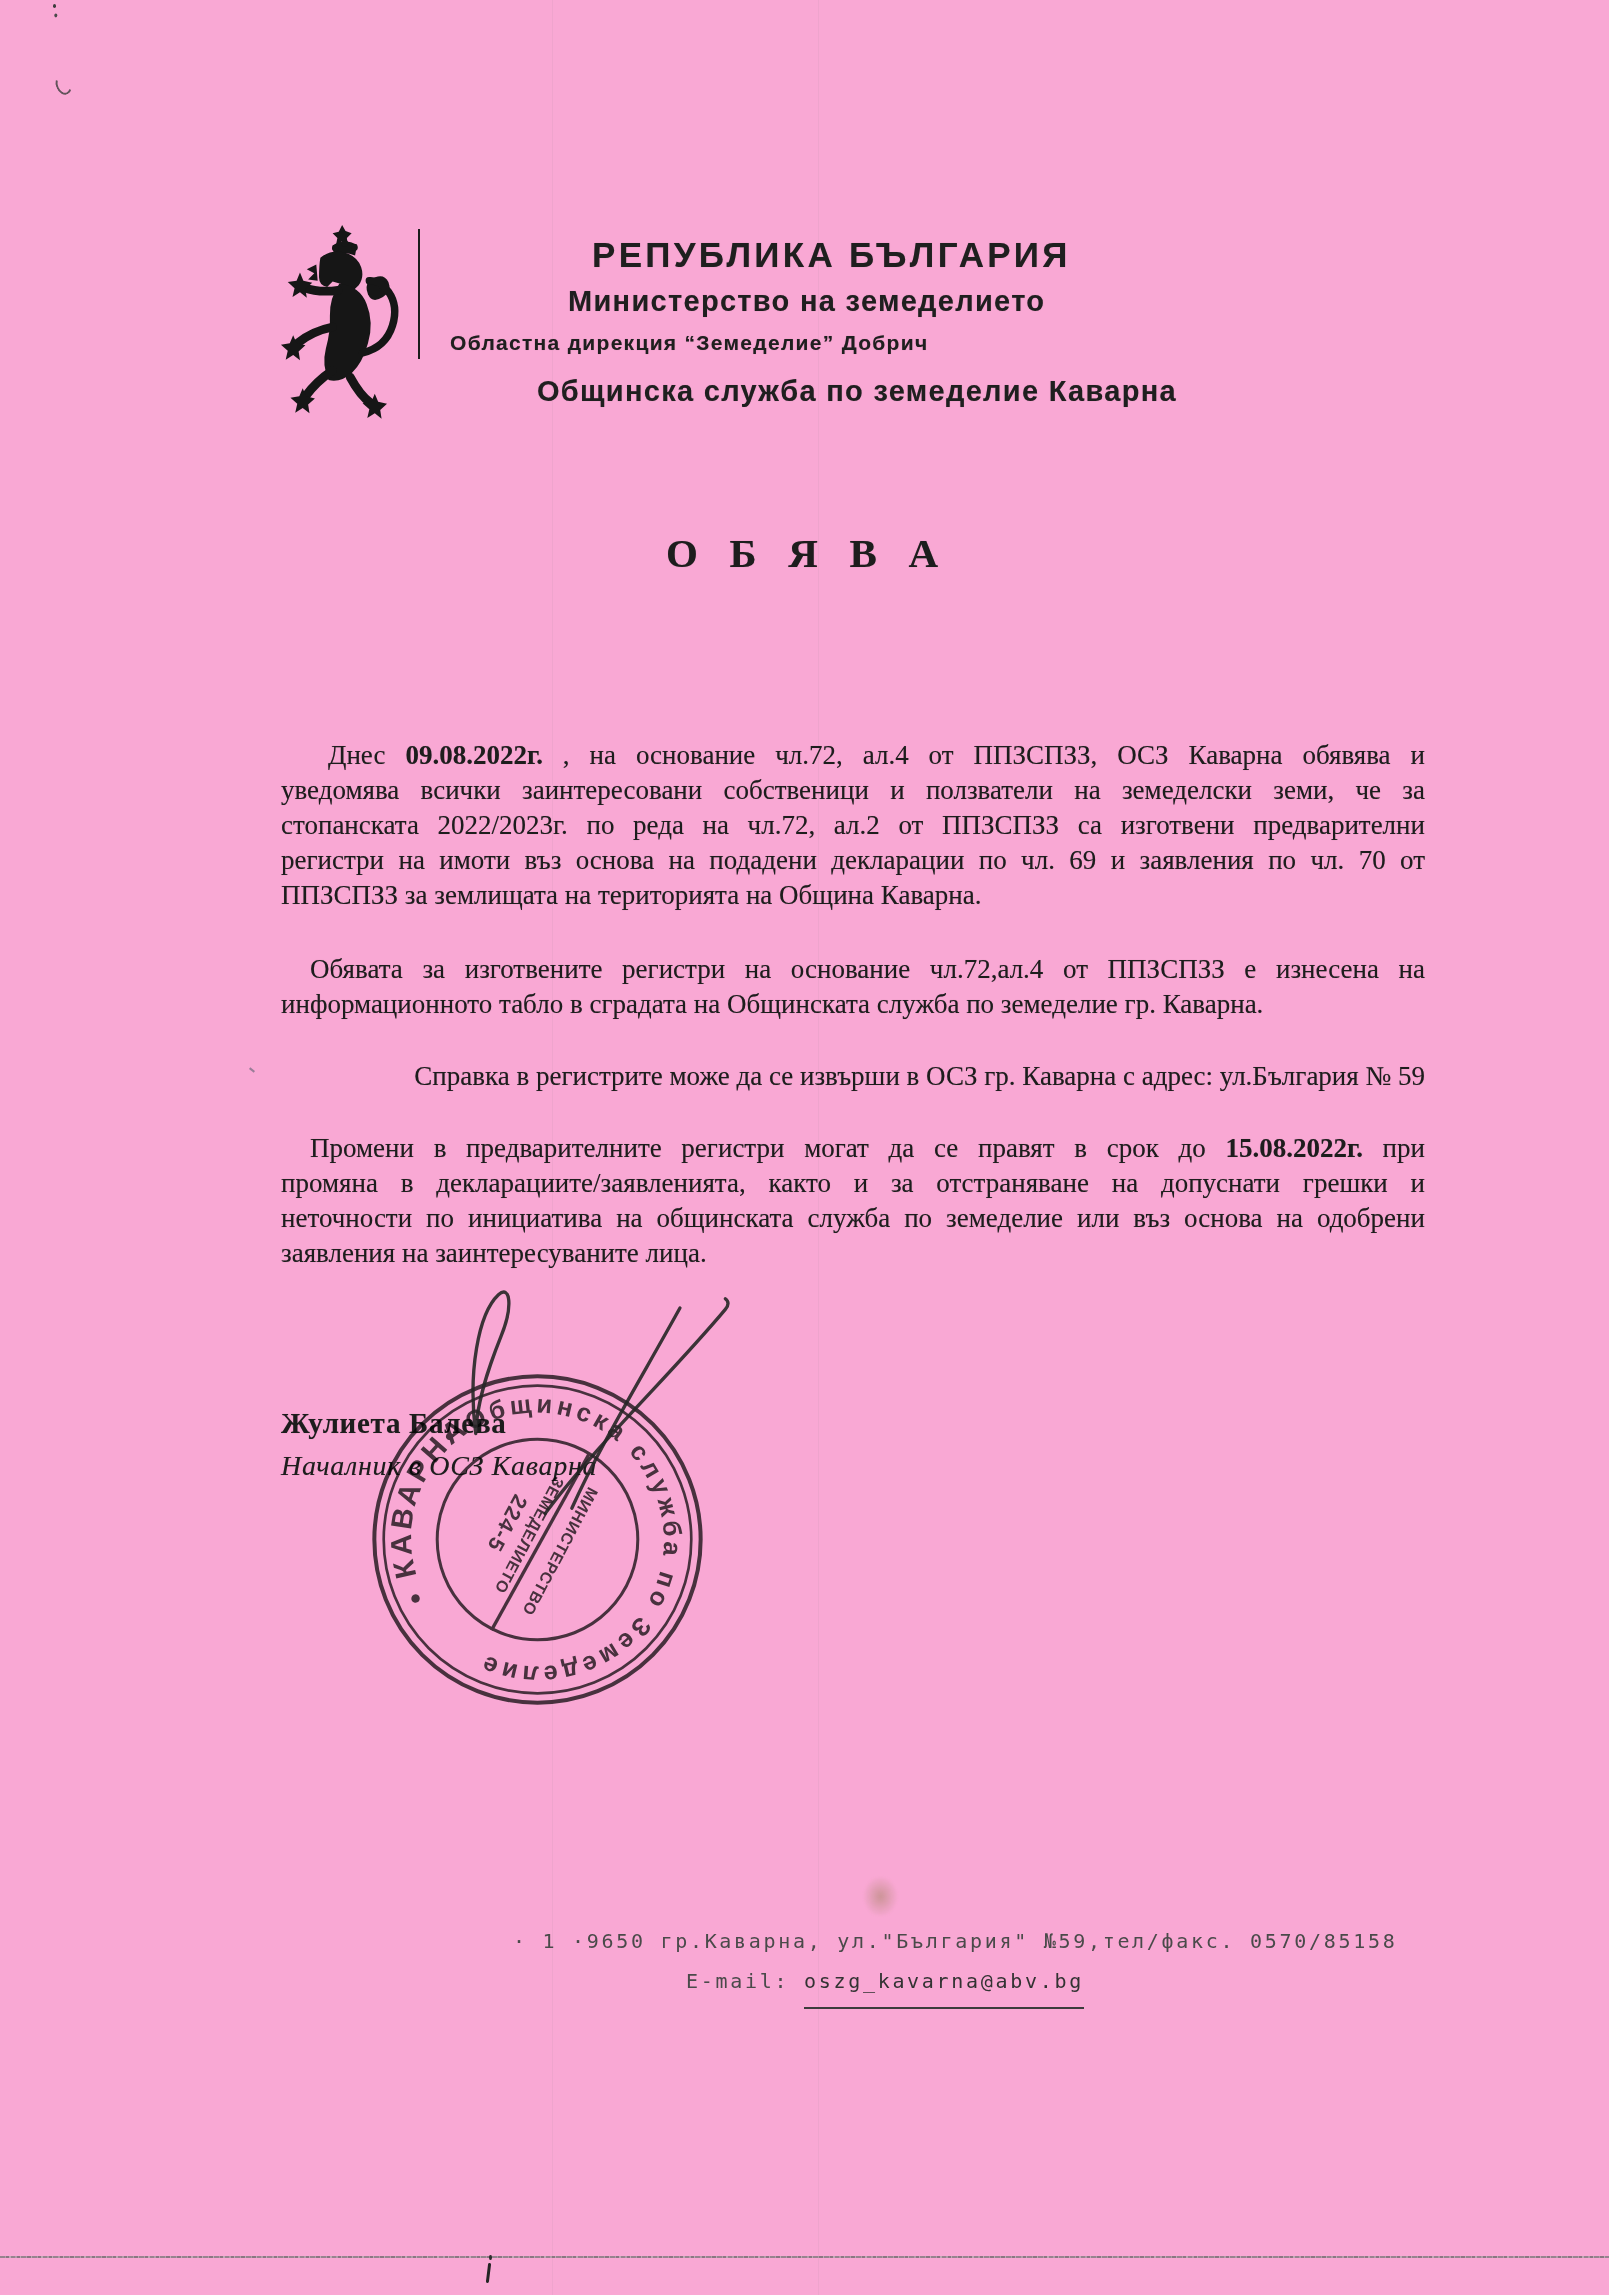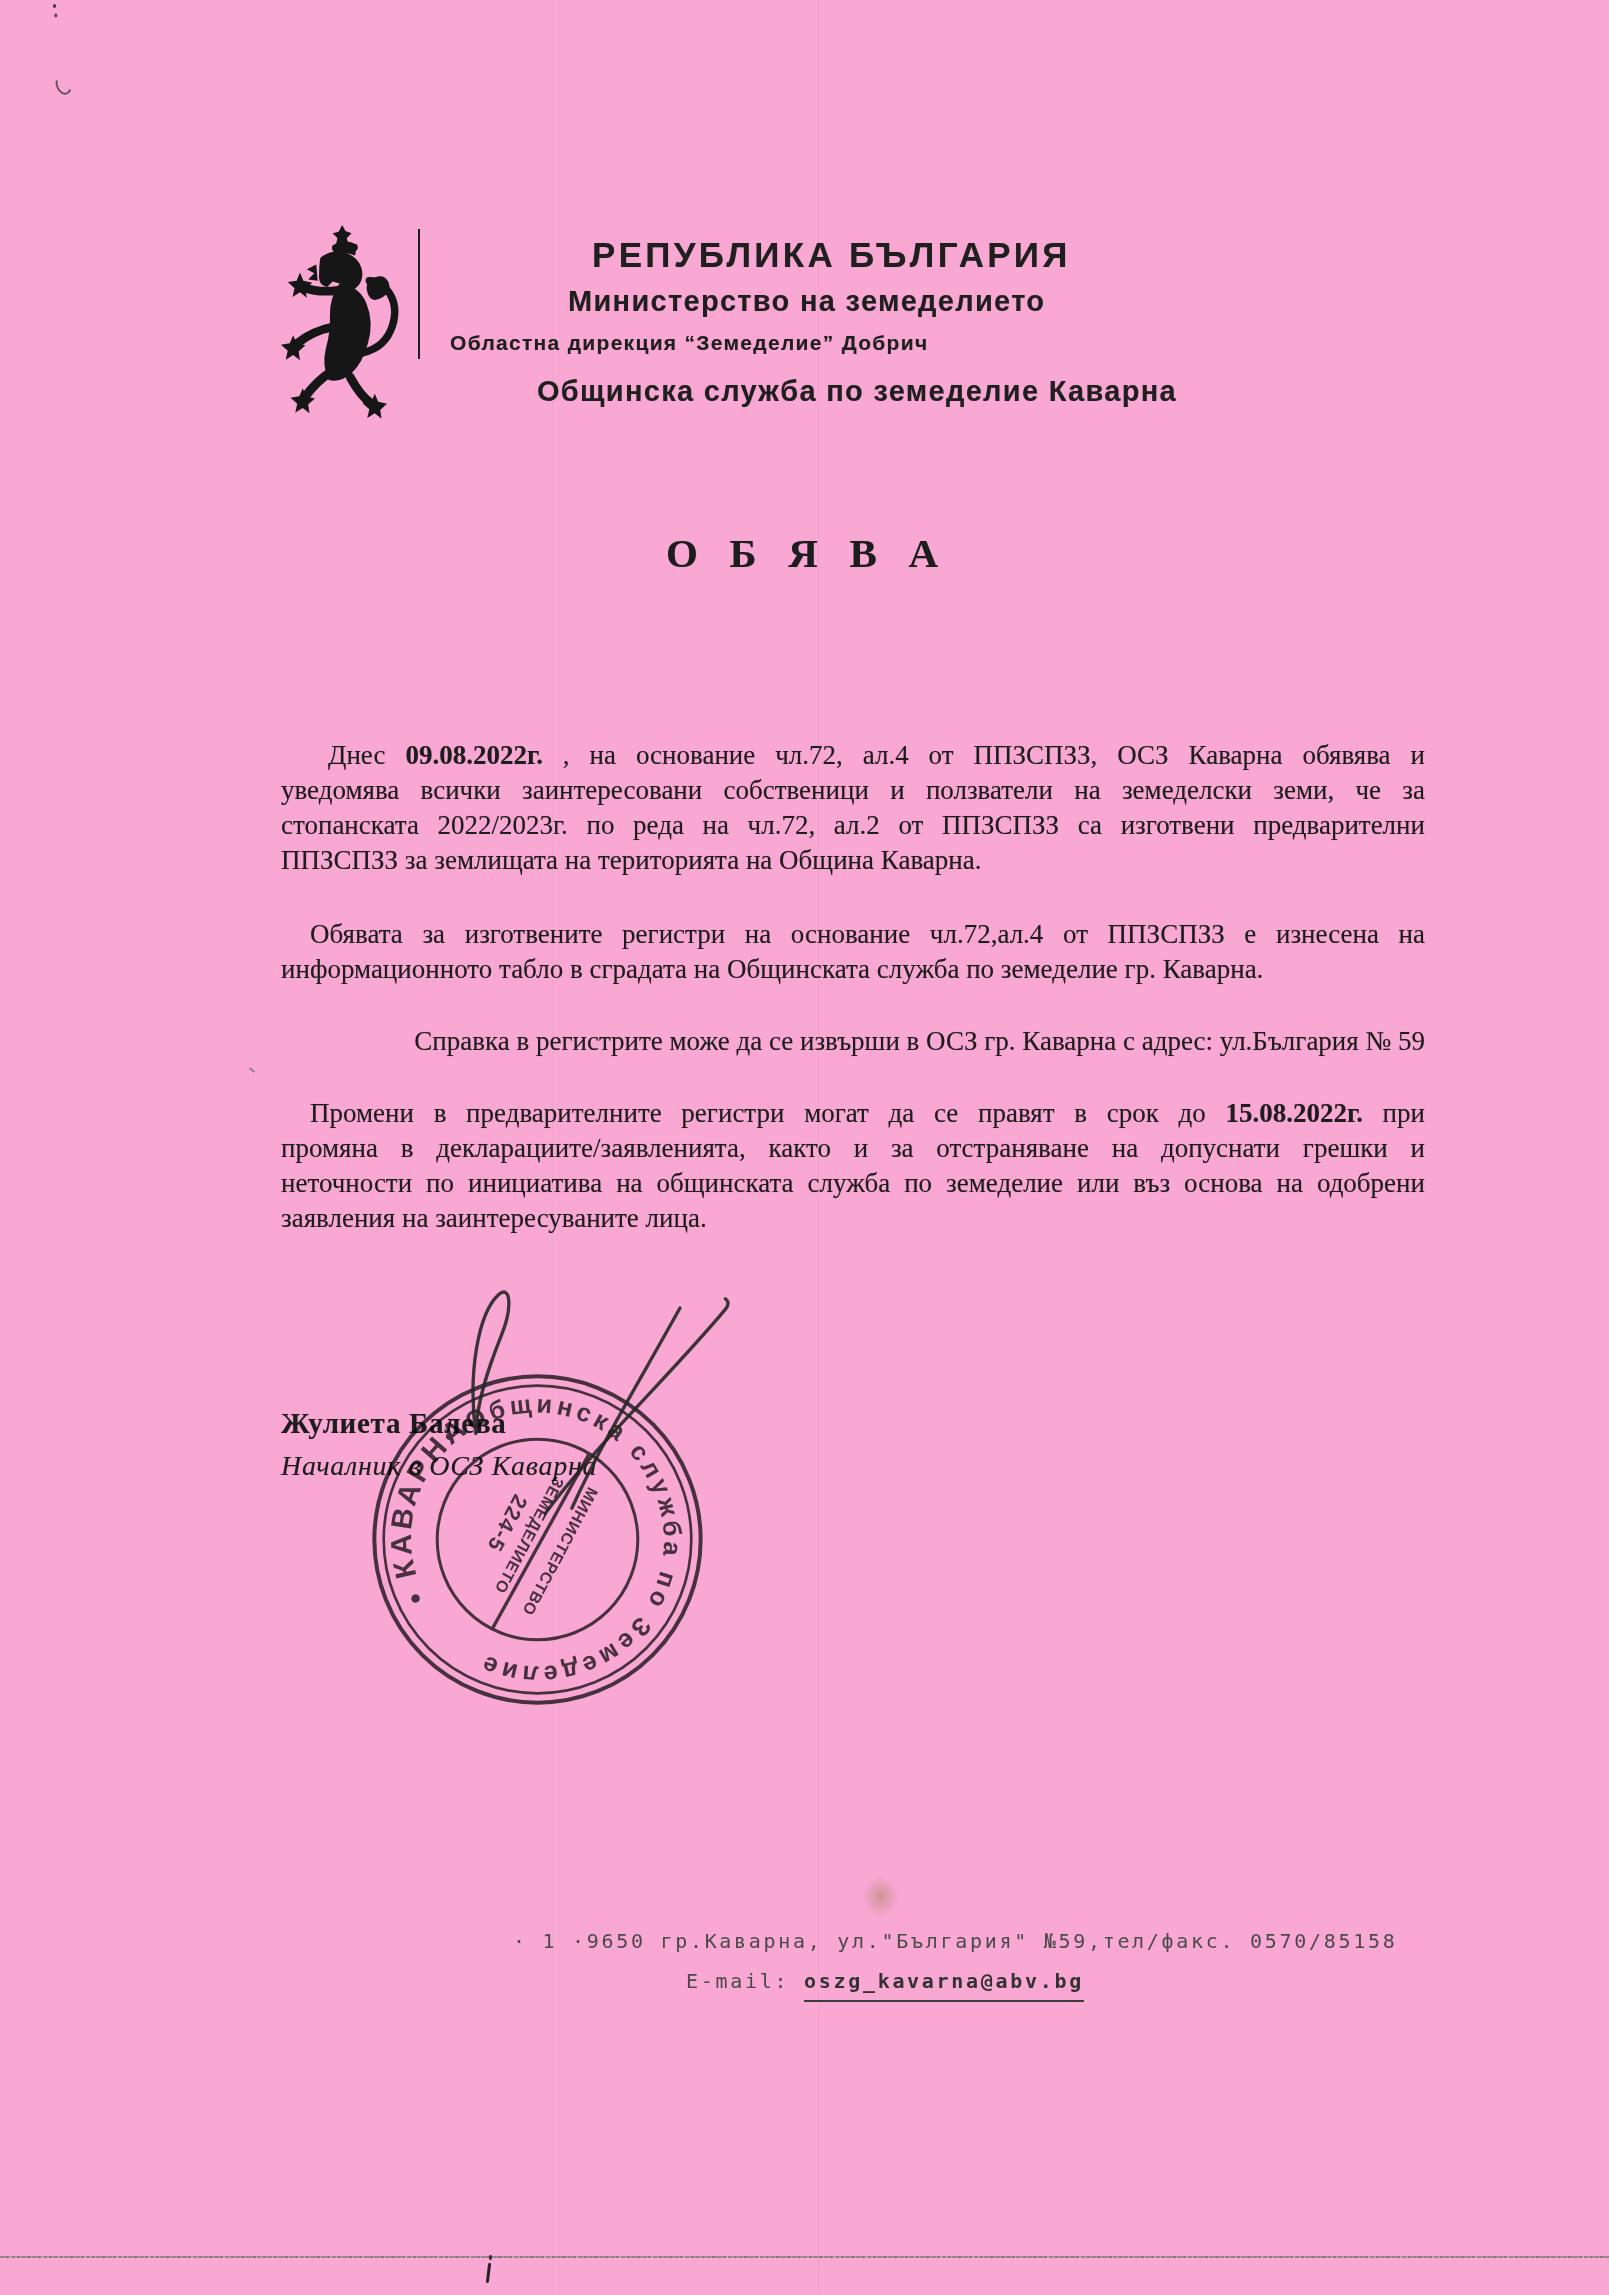--- a/index.html
+++ b/index.html
@@ -62,21 +62,21 @@
   #stamp line{stroke:#3a3a3a;stroke-width:5;}
 
   
   #pen{position:absolute;left:374px;top:1248px;width:401px;height:307px;}
   #pen path{fill:none;stroke:#262626;stroke-width:5;stroke-linecap:round;opacity:.9;}
 
   
   .fline{position:absolute;font-family:"DejaVu Sans Mono",monospace;color:#4a4a4a;font-size:20px;letter-spacing:2.7px;white-space:nowrap;}
   #footer-address{left:513px;top:1929px;}
   #footer-email{left:686px;top:1969px;}
-  #footer-email .email{font-weight:700;color:#333;border-bottom:2.7px solid #3c3c3c;padding-bottom:7px;}
+  #footer-email .email{font-weight:400;color:#333;border-bottom:2.7px solid #3c3c3c;padding-bottom:14px;}
 </style>
 </head>
 <body>
 
 <div id="page">
 
   <div class="vscan" style="left:552px"></div>
   <div class="vscan" style="left:818px"></div>
   <div id="mark-top-left"></div>
   <div id="mark-squiggle"></div>
@@ -115,20 +115,21 @@
   <div id="h-directorate" class="hline soft">Областна дирекция “Земеделие” Добрич</div>
   <div id="h-office" class="hline soft">Общинска служба по земеделие Каварна</div>
 
   <div id="doc-title" class="soft">О Б Я В А</div>
 
   <div id="body-block" class="soft">
     <div class="para" id="paragraph-1">
       <div class="line jl ind70"><span>Днес </span><b>09.08.2022г.</b><span> , на основание чл.72, ал.4 от ППЗСПЗЗ, ОСЗ Каварна обявява и</span></div>
       <div class="line jl">уведомява всички заинтересовани собственици и ползватели на земеделски земи, че за</div>
       <div class="line jl">стопанската 2022/2023г. по реда на чл.72, ал.2 от ППЗСПЗЗ са изготвени предварителни</div>
+      <div class="line jl">регистри на имоти въз основа на подадени декларации по чл. 69 и заявления по чл. 70 от</div>
       <div class="line">ППЗСПЗЗ за землищата на територията на Община Каварна.</div>
     </div>
     <div class="para" id="paragraph-2">
       <div class="line jl ind44">Обявата за изготвените регистри на основание чл.72,ал.4 от ППЗСПЗЗ е изнесена на</div>
       <div class="line">информационното табло в сградата на Общинската служба по земеделие гр. Каварна.</div>
     </div>
     <div class="para" id="paragraph-3">
       <div class="line ind44">Справка в регистрите може да се извърши в ОСЗ  гр. Каварна с адрес: ул.България № 59</div>
     </div>
     <div class="para" id="paragraph-4">

